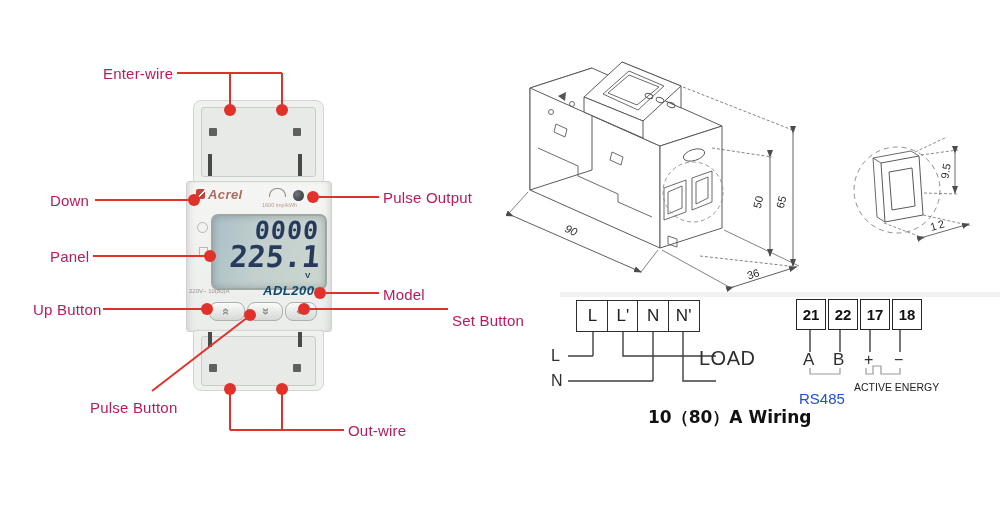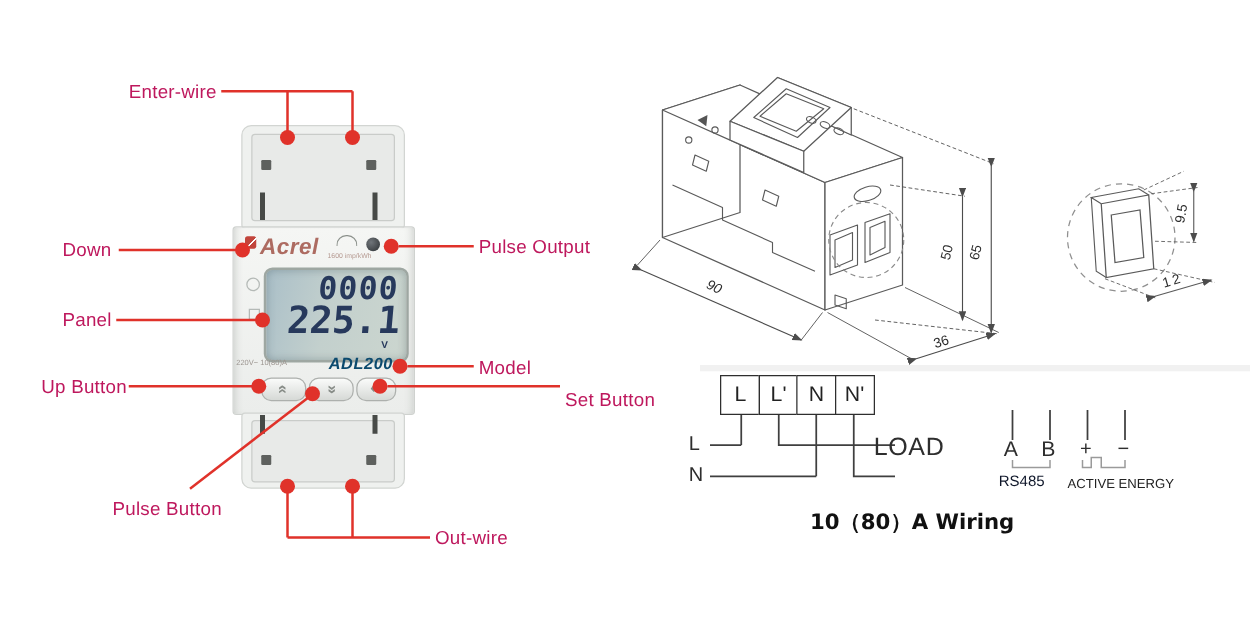--- a/index.html
+++ b/index.html
@@ -37,21 +37,21 @@
     <div class="cover z1" style="top:100px;height:81px;border-radius:8px 8px 3px 3px;"></div>
     <div class="cover-inner z1" style="left:201px;top:107px;width:113px;height:68px;"></div>
     <div class="screw z1" style="left:209px;top:128px;"></div>
     <div class="screw z1" style="left:293px;top:128px;"></div>
     <div class="slot z1" style="left:208px;top:154px;height:22px;"></div>
     <div class="slot z1" style="left:298px;top:154px;height:22px;"></div>
 
     <div class="abs z1" style="left:186px;top:181px;width:144px;height:149px;background:linear-gradient(#f5f6f4,#ebedeb);border:1px solid #cfd2cf;border-radius:3px;box-shadow:inset 6px 0 8px -6px #c2c5c2, inset -6px 0 8px -6px #c2c5c2;"></div>
 
     <div class="abs z1" style="left:196px;top:189px;width:9px;height:10px;border-radius:2px;background:linear-gradient(135deg,#c2453c 52%,#ffffff 52%,#ffffff 62%,#c2453c 62%);"></div>
-    <div class="abs z1" style="left:208px;top:187px;font-size:18px;font-weight:bold;font-style:italic;color:#ad6b61;letter-spacing:.4px;">Acrel</div>
+    <div class="abs z1" style="left:208px;top:187px;font-size:13px;font-weight:bold;font-style:italic;color:#ad6b61;letter-spacing:.4px;">Acrel</div>
 
     <div class="abs z1" style="left:269px;top:188px;width:15px;height:8px;border:1.2px solid #8b908b;border-bottom:none;border-radius:8px 8px 0 0;"></div>
     <div class="abs z1" style="left:293px;top:190px;width:11px;height:11px;border-radius:50%;background:radial-gradient(circle at 35% 35%,#70757a,#2c3033);"></div>
     <div class="abs z1" style="left:262px;top:202px;font-size:5.5px;color:#b59a92;">1600 imp/kWh</div>
 
     <div class="abs z1" style="left:211px;top:214px;width:112px;height:72px;border:2px solid #9ea7a2;border-radius:7px;background:linear-gradient(105deg,#aabfc8 0%,#c3d0cd 45%,#ccd6cf 100%);box-shadow:inset 0 0 7px rgba(60,80,85,.35);"></div>
     <div class="abs z1" style="left:243px;top:218px;width:76px;text-align:right;font-family:'DejaVu Sans Mono',monospace;font-weight:bold;font-size:25px;line-height:1;color:#27395c;letter-spacing:1px;transform:skewX(-5deg);">0000</div>
     <div class="abs z1" style="left:226px;top:242px;width:94px;text-align:right;font-family:'DejaVu Sans Mono',monospace;font-weight:bold;font-size:30px;line-height:1;color:#27395c;transform:skewX(-5deg);">225.1</div>
     <div class="abs z1" style="left:305px;top:271px;font-size:8px;font-weight:bold;color:#27395c;">V</div>
 
@@ -205,22 +205,28 @@
   <div class="trow z3" style="left:578px;top:300px;">
     <div class="tcell">L</div>
     <div class="tcell">L'</div>
     <div class="tcell">N</div>
     <div class="tcell">N'</div>
   </div>
   <div class="wlbl z3" style="left:551px;top:347px;">L</div>
   <div class="wlbl z3" style="left:551px;top:372px;">N</div>
   <div class="wlbl z3" style="left:699px;top:347px;font-size:20px;letter-spacing:.5px;">LOAD</div>
 
+  <div class="trow z3" style="left:796px;top:299px;">
+    <div class="tcell2" style="margin-left:0;">21</div>
+    <div class="tcell2">22</div>
+    <div class="tcell2">17</div>
+    <div class="tcell2">18</div>
+  </div>
   <div class="wlbl z3" style="left:803px;top:350px;font-size:17px;">A</div>
   <div class="wlbl z3" style="left:833px;top:350px;font-size:17px;">B</div>
   <div class="wlbl z3" style="left:864px;top:351px;">+</div>
   <div class="wlbl z3" style="left:894px;top:351px;">−</div>
-  <div class="wlbl z3" style="left:799px;top:378px;font-size:12px;color:#0f172a;">RS485</div>
+  <div class="wlbl z3" style="left:799px;top:390px;font-size:15px;color:#1d4ed8;">RS485</div>
   <div class="wlbl z3" style="left:854px;top:381px;font-size:10.5px;color:#222;">ACTIVE ENERGY</div>
 
   <div class="z3" style="position:absolute;left:648px;top:406px;font-family:'DejaVu Sans',sans-serif;font-size:17px;font-weight:bold;color:#111;">10（80）A Wiring</div>
 
 </div>
 
 </body></html>

